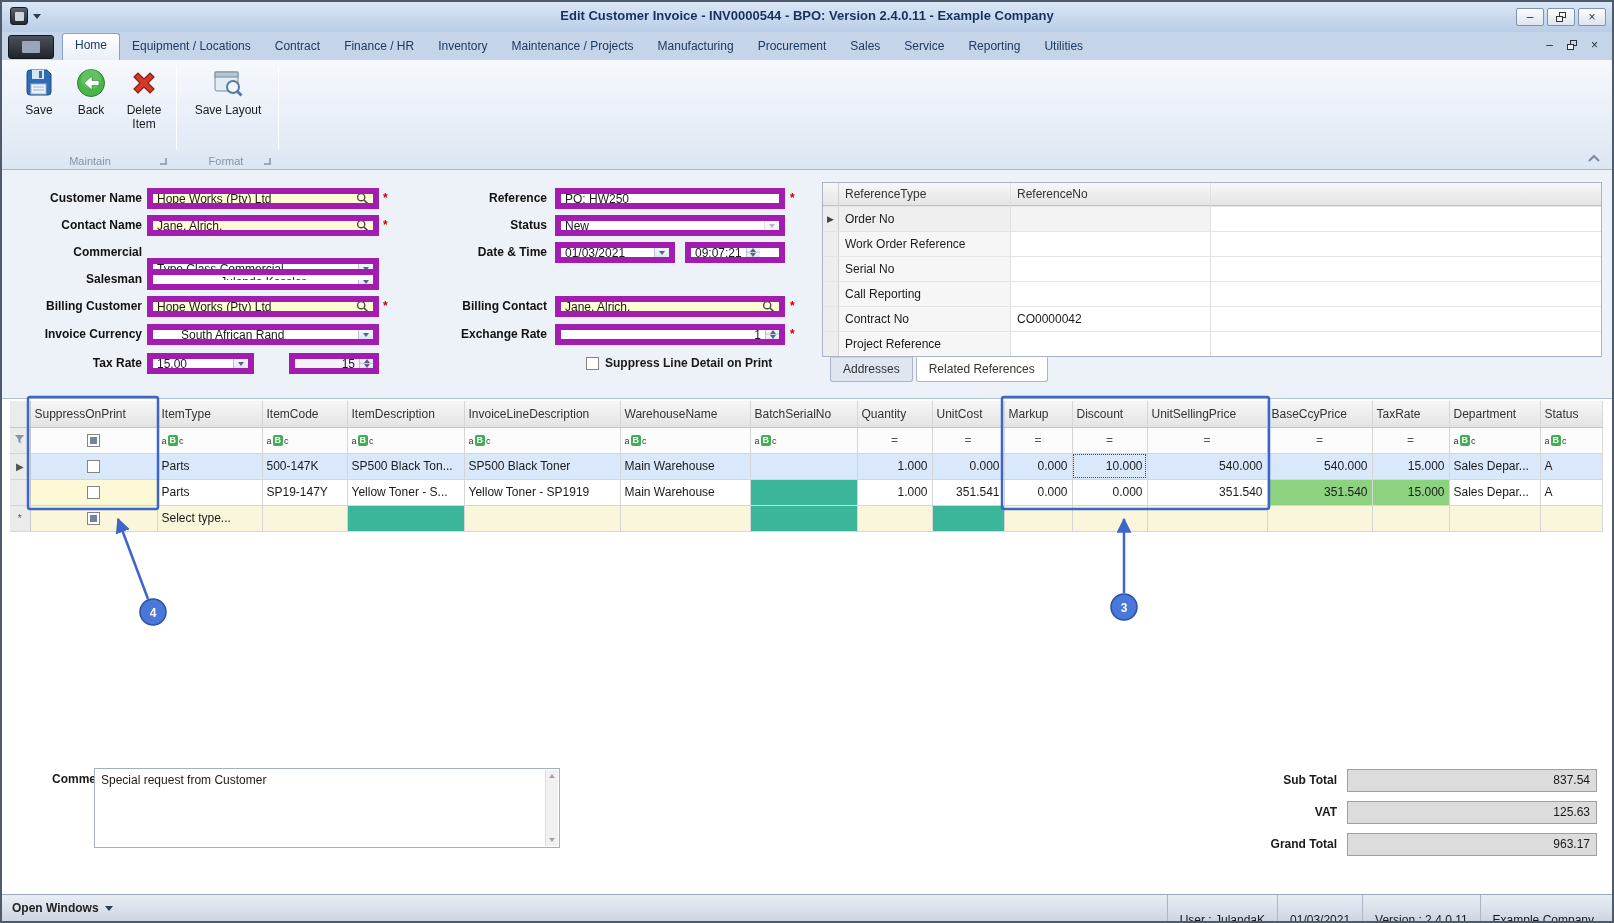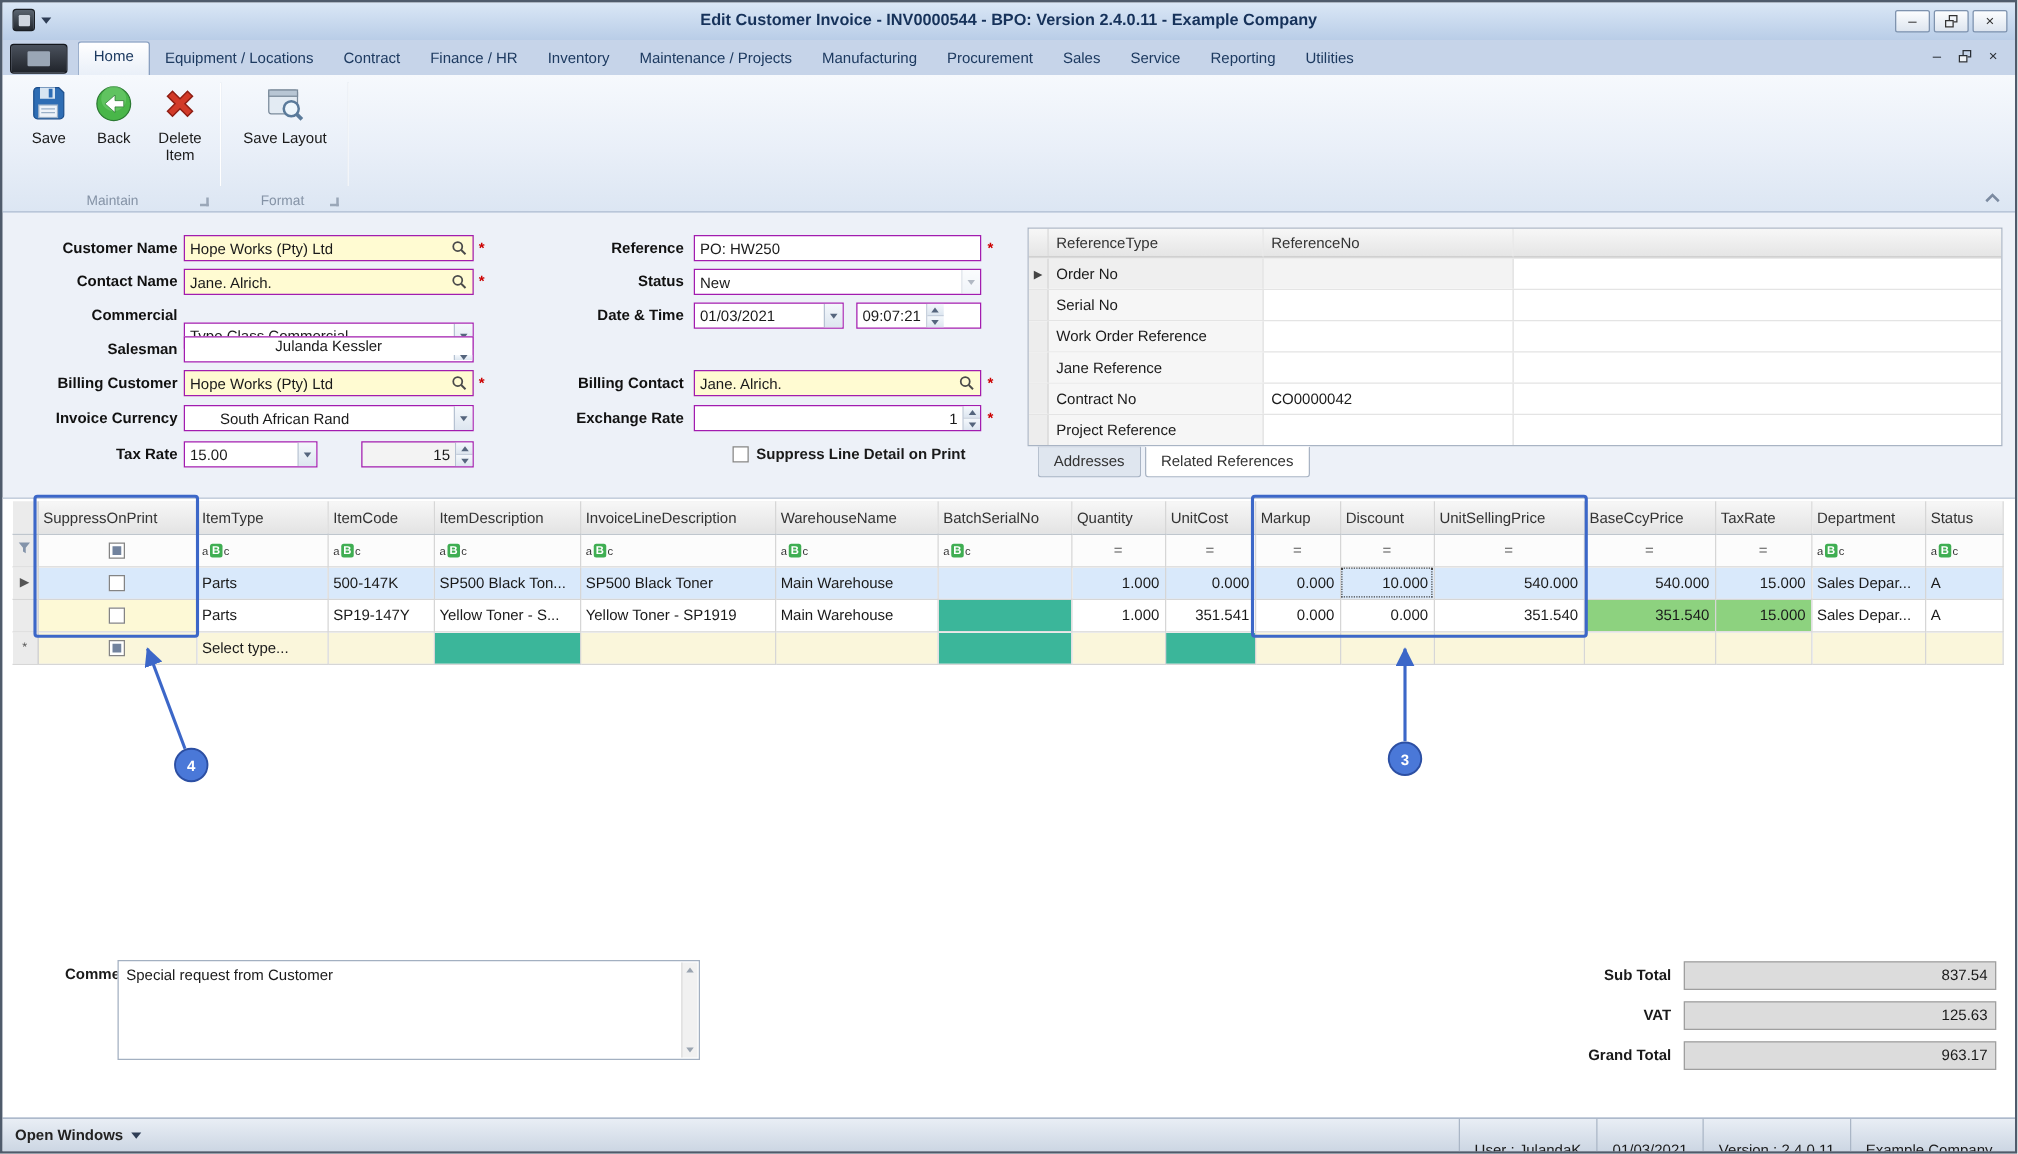--- a/index.html
+++ b/index.html
@@ -35,21 +35,21 @@
   .ribbon{position:absolute;top:58px;left:0;right:0;height:110px;background:linear-gradient(#f6f9fd 0%,#e9eff8 55%,#dce6f3 100%);border-bottom:1px solid #a9b9cf;}
   .rsep{position:absolute;top:6px;bottom:20px;width:1px;background:#c3cfdf;border-right:1px solid #ffffff;}
   .rbtn{position:absolute;top:6px;display:flex;flex-direction:column;align-items:center;gap:4px;text-align:center;color:#1a1a1a;line-height:1.15;}
   .rbtn .ric{width:34px;height:34px;}
   .glabel{position:absolute;bottom:2px;text-align:center;font-size:11px;color:#8593a6;}
   .launcher{position:absolute;bottom:4px;width:7px;height:7px;border-right:2px solid #9aa7b8;border-bottom:2px solid #9aa7b8;}
   .collapse{position:absolute;right:10px;bottom:4px;}
 
   
   .flabel{position:absolute;text-align:right;font-weight:bold;line-height:21px;color:#111;}
-  .fld{position:absolute;height:21px;border:1px solid #a21caf;background:#fff;display:flex;align-items:center;padding:0 4px;overflow:hidden;}
+  .fld{position:absolute;height:21px;border:6px solid #a21caf;background:#fff;display:flex;align-items:center;padding:0 4px;overflow:hidden;}
   .fld.yellow{background:#fffbd2;}
   .fval{white-space:nowrap;overflow:hidden;}
   .fval.right{margin-left:auto;text-align:right;}
   .sicon{margin-left:auto;flex:0 0 auto;display:flex;}
   .ddbtn{margin-left:auto;flex:0 0 auto;width:15px;align-self:stretch;display:flex;align-items:center;justify-content:center;
          background:linear-gradient(#f4f8fc,#dde6f0);border-left:1px solid #b6c2d2;margin-right:-4px;}
   .ddbtn .caret-down{border-top-color:#55657d;border-left-width:3.5px;border-right-width:3.5px;border-top-width:4.5px;}
   .spinbtn{margin-left:4px;flex:0 0 auto;width:14px;align-self:stretch;display:flex;flex-direction:column;margin-right:-4px;border-left:1px solid #b6c2d2;}
   .spinbtn span{flex:1;display:flex;align-items:center;justify-content:center;background:linear-gradient(#f4f8fc,#dde6f0);}
   .spinbtn span+span{border-top:1px solid #c4cedc;}
@@ -357,33 +357,33 @@
       <span class="reffill"></span>
     </div>
     <div class="refrow">
       <span class="refind">▶</span>
       <span class="reftype" style="background:#efefef;">Order No</span>
       <span class="refno" style="background:#f3f3f3;"></span>
       <span class="reffill"></span>
     </div>
     <div class="refrow">
       <span class="refind"></span>
+      <span class="reftype">Work Order Reference</span>
+      <span class="refno"></span>
+      <span class="reffill"></span>
+    </div>
+    <div class="refrow">
+      <span class="refind"></span>
       <span class="reftype">Serial No</span>
       <span class="refno"></span>
       <span class="reffill"></span>
     </div>
     <div class="refrow">
       <span class="refind"></span>
-      <span class="reftype">Work Order Reference</span>
-      <span class="refno"></span>
-      <span class="reffill"></span>
-    </div>
-    <div class="refrow">
-      <span class="refind"></span>
-      <span class="reftype">Jane Reference</span>
+      <span class="reftype">Call Reporting</span>
       <span class="refno"></span>
       <span class="reffill"></span>
     </div>
     <div class="refrow">
       <span class="refind"></span>
       <span class="reftype">Contract No</span>
       <span class="refno">CO0000042</span>
       <span class="reffill"></span>
     </div>
     <div class="refrow">

